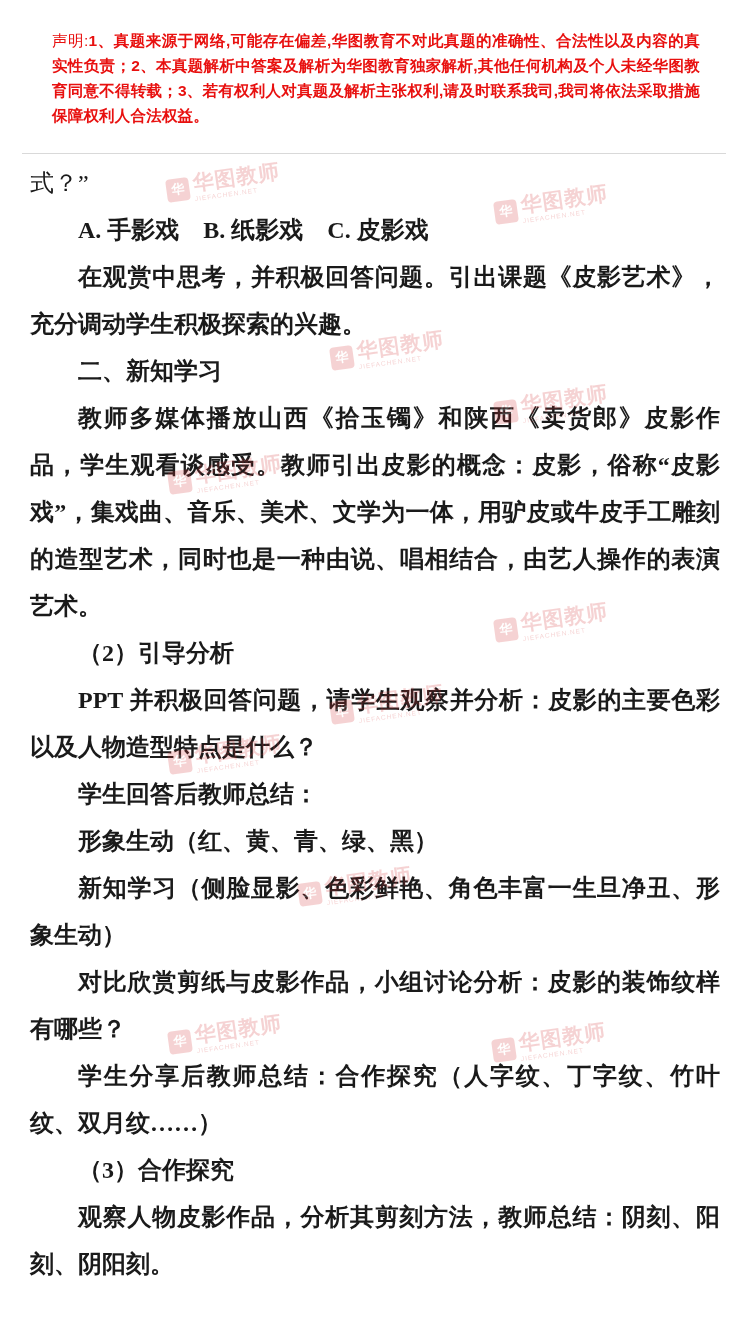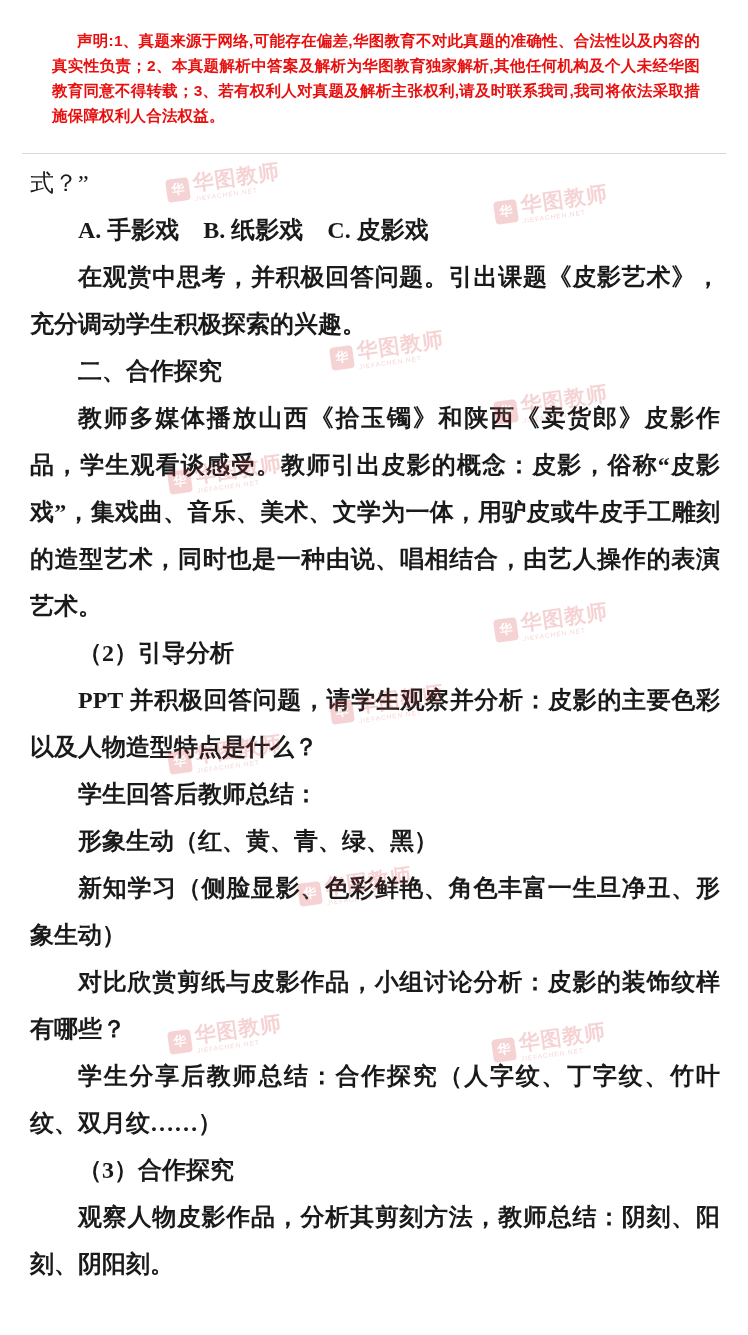--- a/index.html
+++ b/index.html
@@ -30,22 +30,21 @@
     width: 648px;
     color: #e8100f;
     font-family: "Liberation Sans", "DejaVu Sans", sans-serif;
     font-size: 15.5px;
     line-height: 25px;
     text-align: justify;
     font-weight: 600;
     letter-spacing: 0.2px;
   }
   .disclaimer .lead {
-    font-weight: 700;
-    margin-left: 25px;
+    font-weight: 400;
   }
   .rule {
     position: absolute;
     top: 153px;
     left: 22px;
     width: 704px;
     height: 1px;
     background: #d9d9d9;
   }
 
@@ -126,21 +125,21 @@
 
   <div class="disclaimer">
     <span class="lead">声明:</span><span>1、真题来源于网络,可能存在偏差,华图教育不对此真题的准确性、合法性以及内容的真实性负责；2、本真题解析中答案及解析为华图教育独家解析,其他任何机构及个人未经华图教育同意不得转载；3、若有权利人对真题及解析主张权利,请及时联系我司,我司将依法采取措施保障权利人合法权益。</span>
   </div>
   <div class="rule"></div>
 
   <div class="content">
     <p class="noindent">式？”</p>
     <p class="indent">A. 手影戏　B. 纸影戏　C. 皮影戏</p>
     <p class="indent">在观赏中思考，并积极回答问题。引出课题《皮影艺术》，充分调动学生积极探索的兴趣。</p>
-    <p class="indent">二、合作探究</p>
+    <p class="indent">二、新知学习</p>
     <p class="indent">教师多媒体播放山西《拾玉镯》和陕西《卖货郎》皮影作品，学生观看谈感受。教师引出皮影的概念：皮影，俗称“皮影戏”，集戏曲、音乐、美术、文学为一体，用驴皮或牛皮手工雕刻的造型艺术，同时也是一种由说、唱相结合，由艺人操作的表演艺术。</p>
     <p class="indent">（2）引导分析</p>
     <p class="indent">PPT 并积极回答问题，请学生观察并分析：皮影的主要色彩以及人物造型特点是什么？</p>
     <p class="indent">学生回答后教师总结：</p>
     <p class="indent">形象生动（红、黄、青、绿、黑）</p>
     <p class="indent">新知学习（侧脸显影、色彩鲜艳、角色丰富一生旦净丑、形象生动）</p>
     <p class="indent">对比欣赏剪纸与皮影作品，小组讨论分析：皮影的装饰纹样有哪些？</p>
     <p class="indent">学生分享后教师总结：合作探究（人字纹、丁字纹、竹叶纹、双月纹……）</p>
     <p class="indent">（3）合作探究</p>
     <p class="indent">观察人物皮影作品，分析其剪刻方法，教师总结：阴刻、阳刻、阴阳刻。</p>

